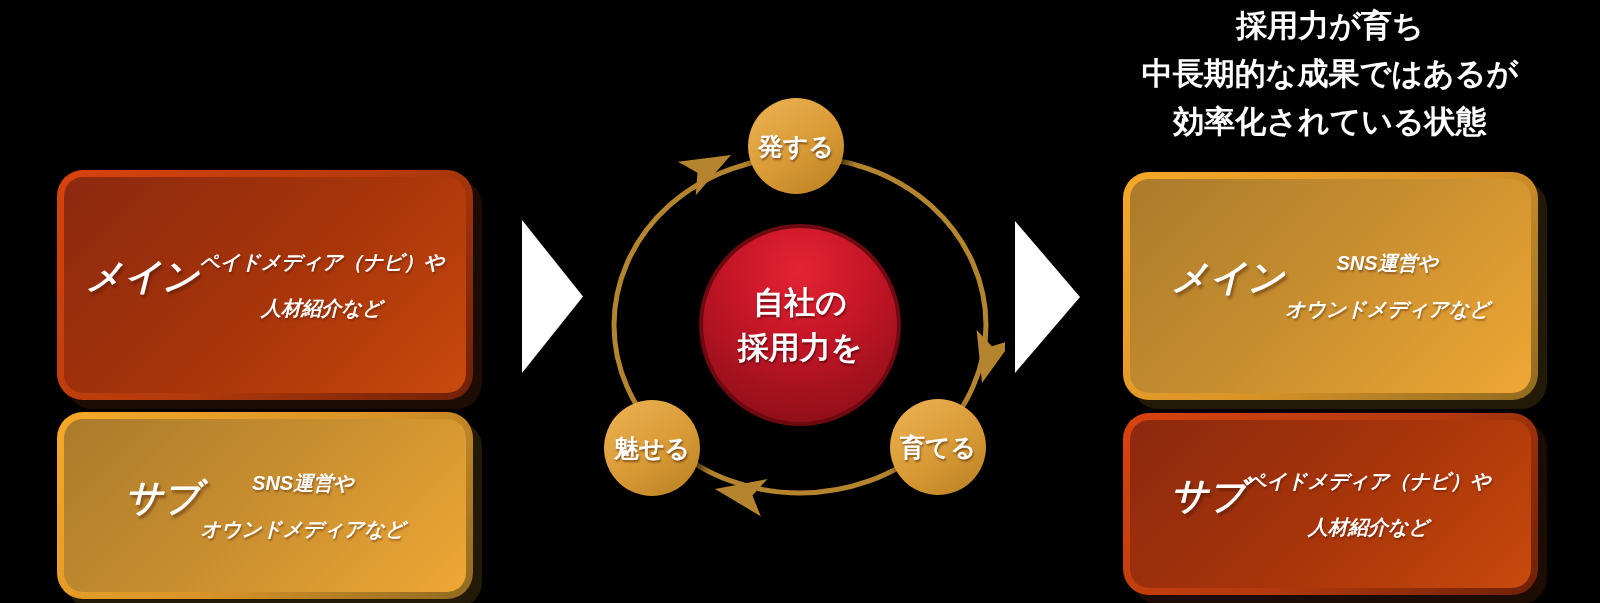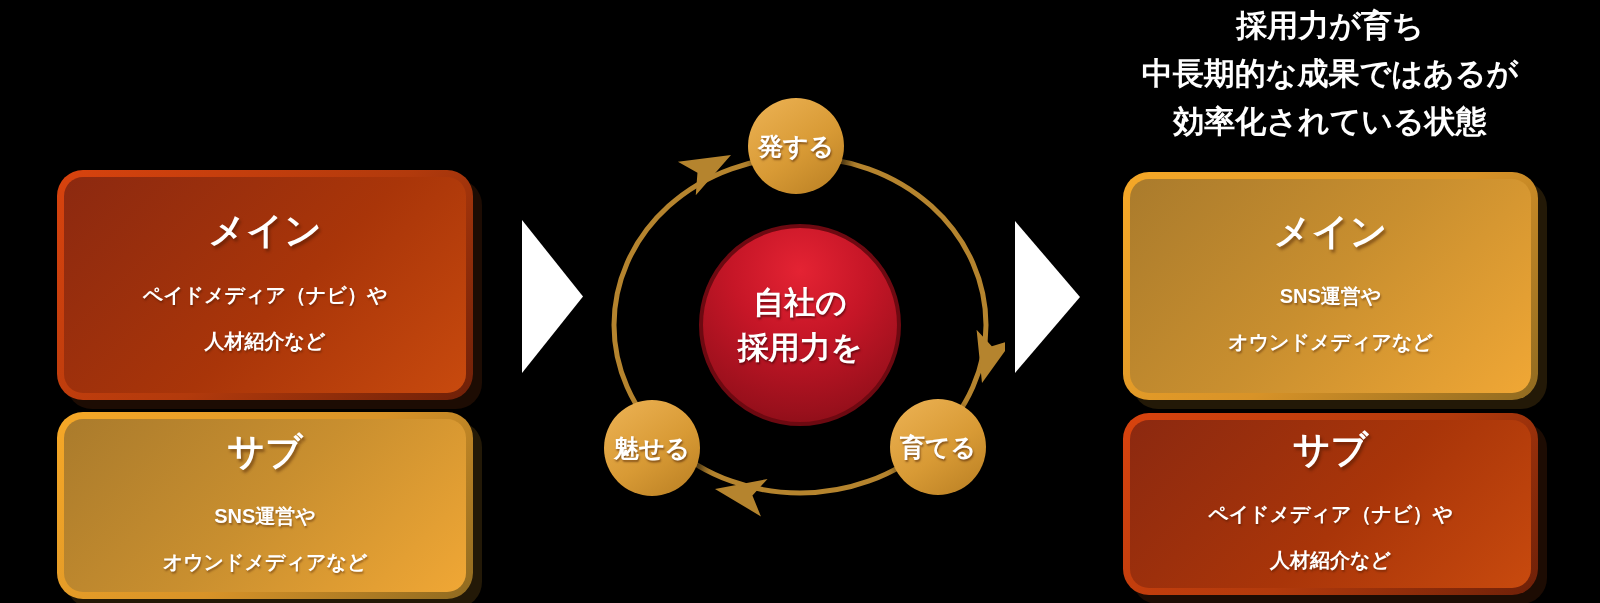--- a/index.html
+++ b/index.html
@@ -21,21 +21,21 @@
   .box.red{
     background:linear-gradient(135deg,var(--red-box-border,#d8430e) 0%,#b23a0c 55%,#6e2008 100%);
     box-shadow:9px 9px 0 rgba(52,22,6,.55);
   }
   .box.gold{
     background:linear-gradient(135deg,var(--gold-box-border,#f6a827) 0%,#d89328 55%,#8f6a20 100%);
     box-shadow:9px 9px 0 rgba(64,46,12,.55);
   }
   .box-inner{
     width:100%;height:100%;border-radius:19px;box-sizing:border-box;
-    display:flex;flex-direction:column;align-items:center;justify-content:center;
+    display:flex;flex-direction:row;align-items:center;justify-content:center;font-style:italic;
   }
   .box.red .box-inner{
     background:linear-gradient(135deg,var(--red-box-dark,#8c2910) 0%,#a93509 55%,var(--red-box-light,#c84a0e) 100%);
   }
   .box.gold .box-inner{
     background:linear-gradient(135deg,var(--gold-box-dark,#aa7b2c) 0%,#c98f2f 50%,var(--gold-box-light,#f0a735) 100%);
   }
   .box-title{
     font-size:37px;font-weight:700;margin-bottom:16px;
     text-shadow:2px 3px 3px rgba(60,20,0,.45);

